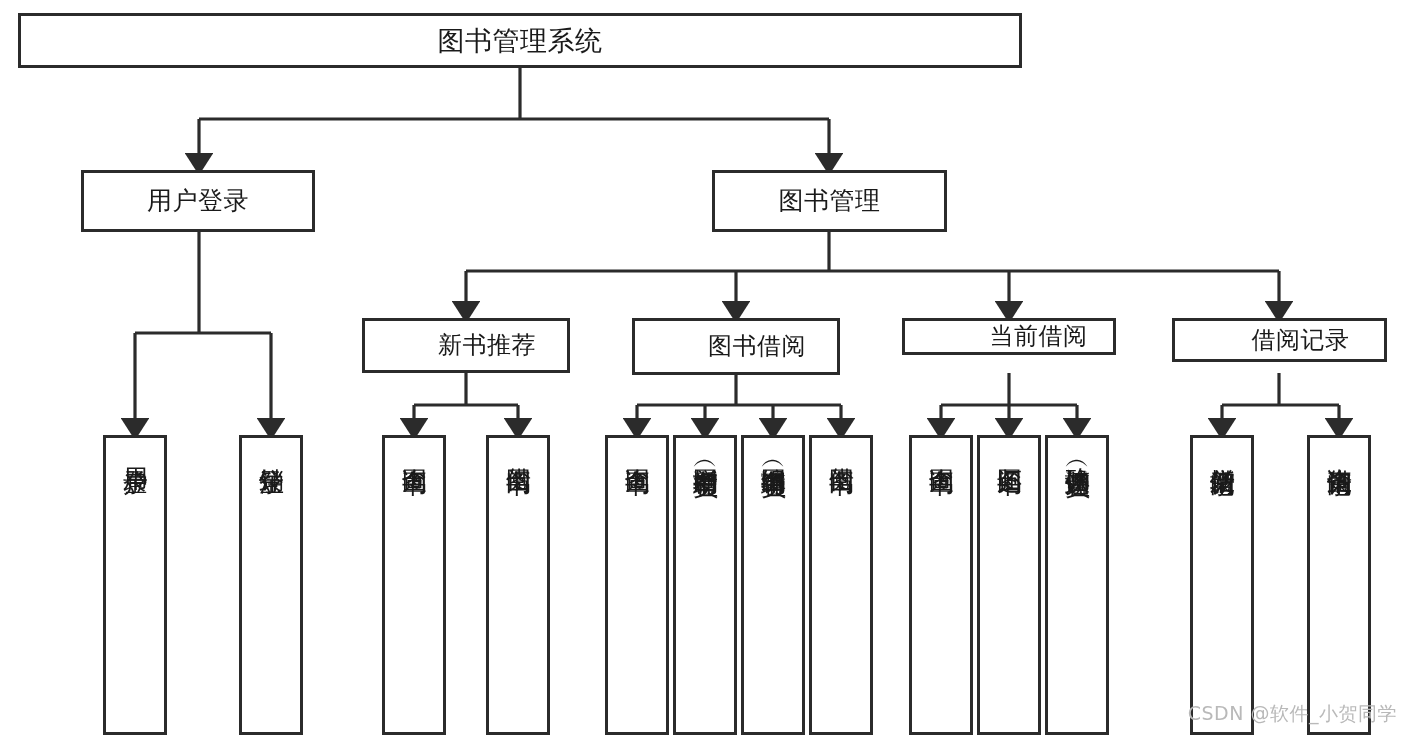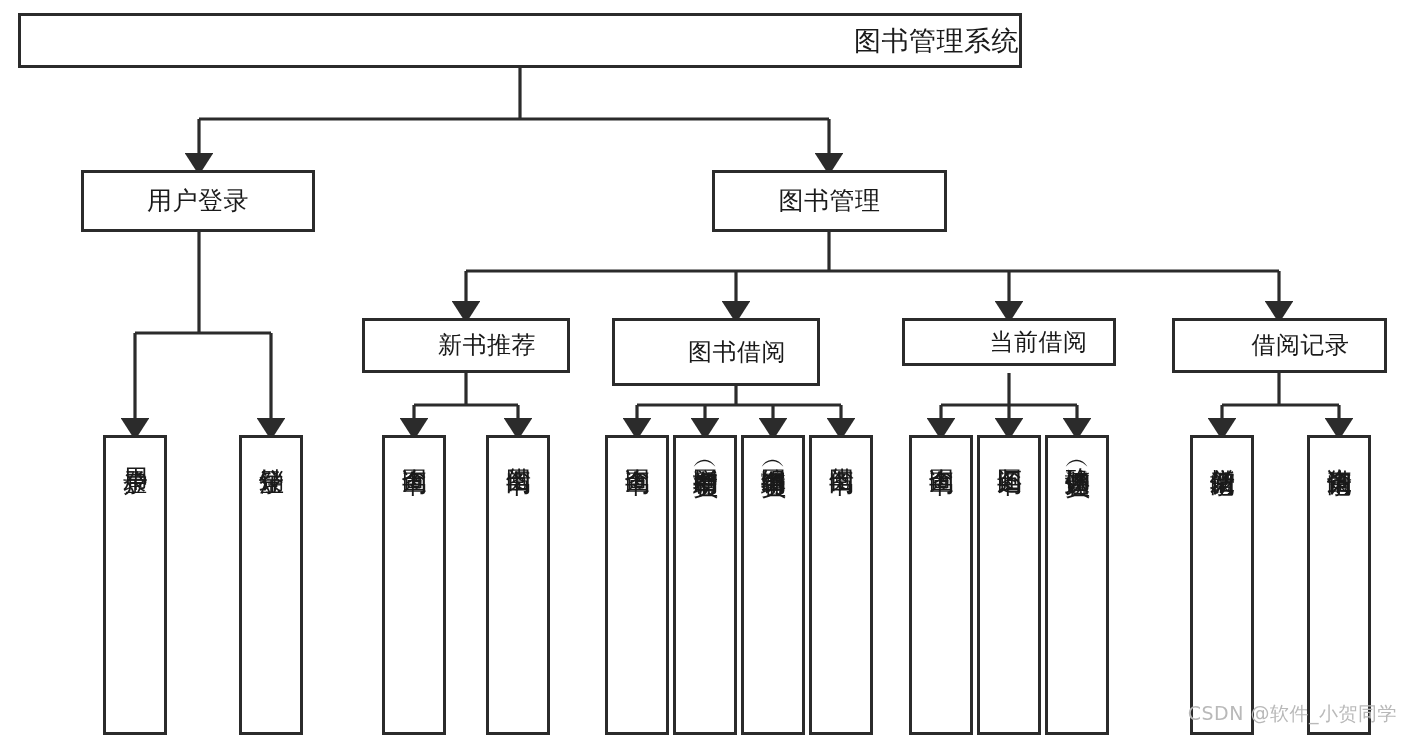--- a/index.html
+++ b/index.html
@@ -37,21 +37,20 @@
     text-align: center;
     color: #1a1a1a;
   }
   .node .label {
     display: block;
     line-height: 1.18;
     letter-spacing: 0.5px;
   }
   .node.root {
     border-width: 3px;
-    justify-content: flex-end;
   }
   .node.root .label {
     font-size: 27px;
   }
   .node.level2 .label {
     font-size: 25px;
   }
   .node.level3 .label {
     font-size: 24px;
     margin-left: 42px;
@@ -143,27 +142,27 @@
   <div class="node level2" style="left:81px; top:170px; width:234px; height:62px;">
     <span class="label">用户登录</span>
   </div>
   <div class="node level2" style="left:712px; top:170px; width:235px; height:62px;justify-content:center;">
     <span class="label">图书管理</span>
   </div>
 
   <div class="node level3" style="left:362px; top:318px; width:208px; height:55px;">
     <span class="label">新书推荐</span>
   </div>
-  <div class="node level3" style="left:612px; top:318px; width:208px; height:68px;">
+  <div class="node level3" style="left:632px; top:318px; width:208px; height:57px;">
     <span class="label">图书借阅</span>
   </div>
-  <div class="node level3" style="left:902px; top:318px; width:214px; height:48px;padding-left:17px;">
+  <div class="node level3" style="left:902px; top:318px; width:214px; height:37px;padding-left:17px;">
     <span class="label">当前借阅</span>
   </div>
-  <div class="node level3" style="left:1172px; top:318px; width:215px; height:55px;">
+  <div class="node level3" style="left:1172px; top:318px; width:215px; height:44px;">
     <span class="label">借阅记录</span>
   </div>
 
   <div class="node leaf" style="left:103px; top:435px; width:64px; height:300px;">
     <span class="label">用户登录</span>
   </div>
   <div class="node leaf" style="left:239px; top:435px; width:64px; height:300px;">
     <span class="label">注销登录</span>
   </div>
 

